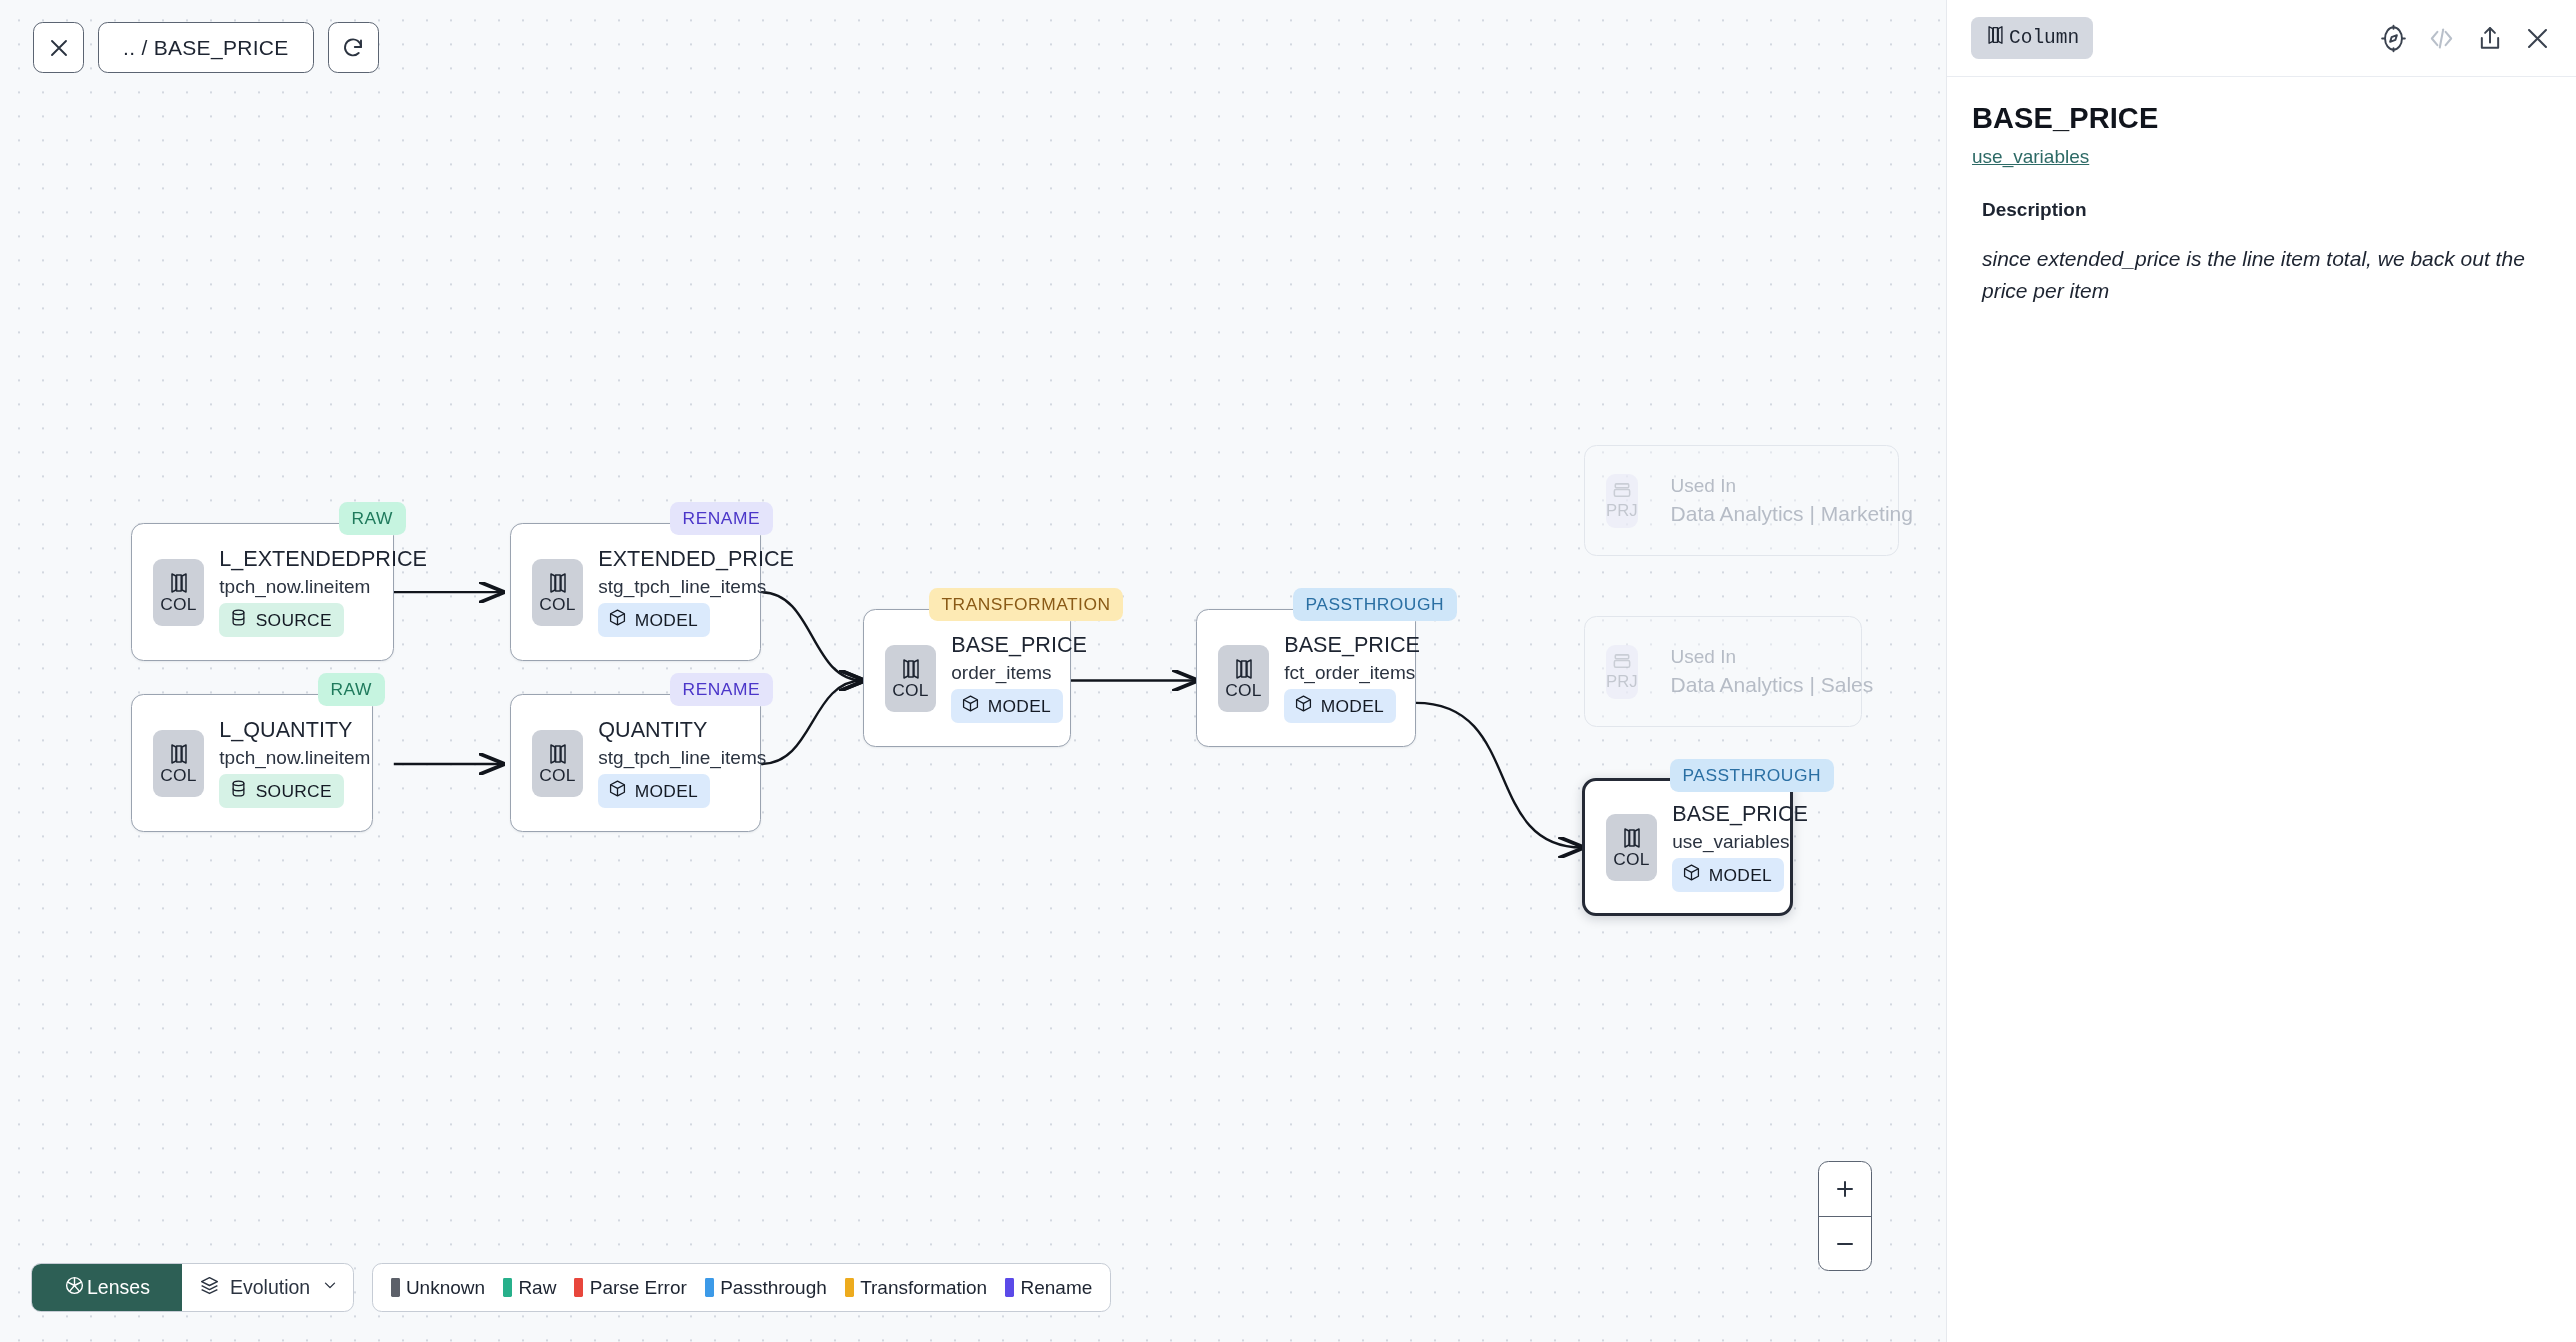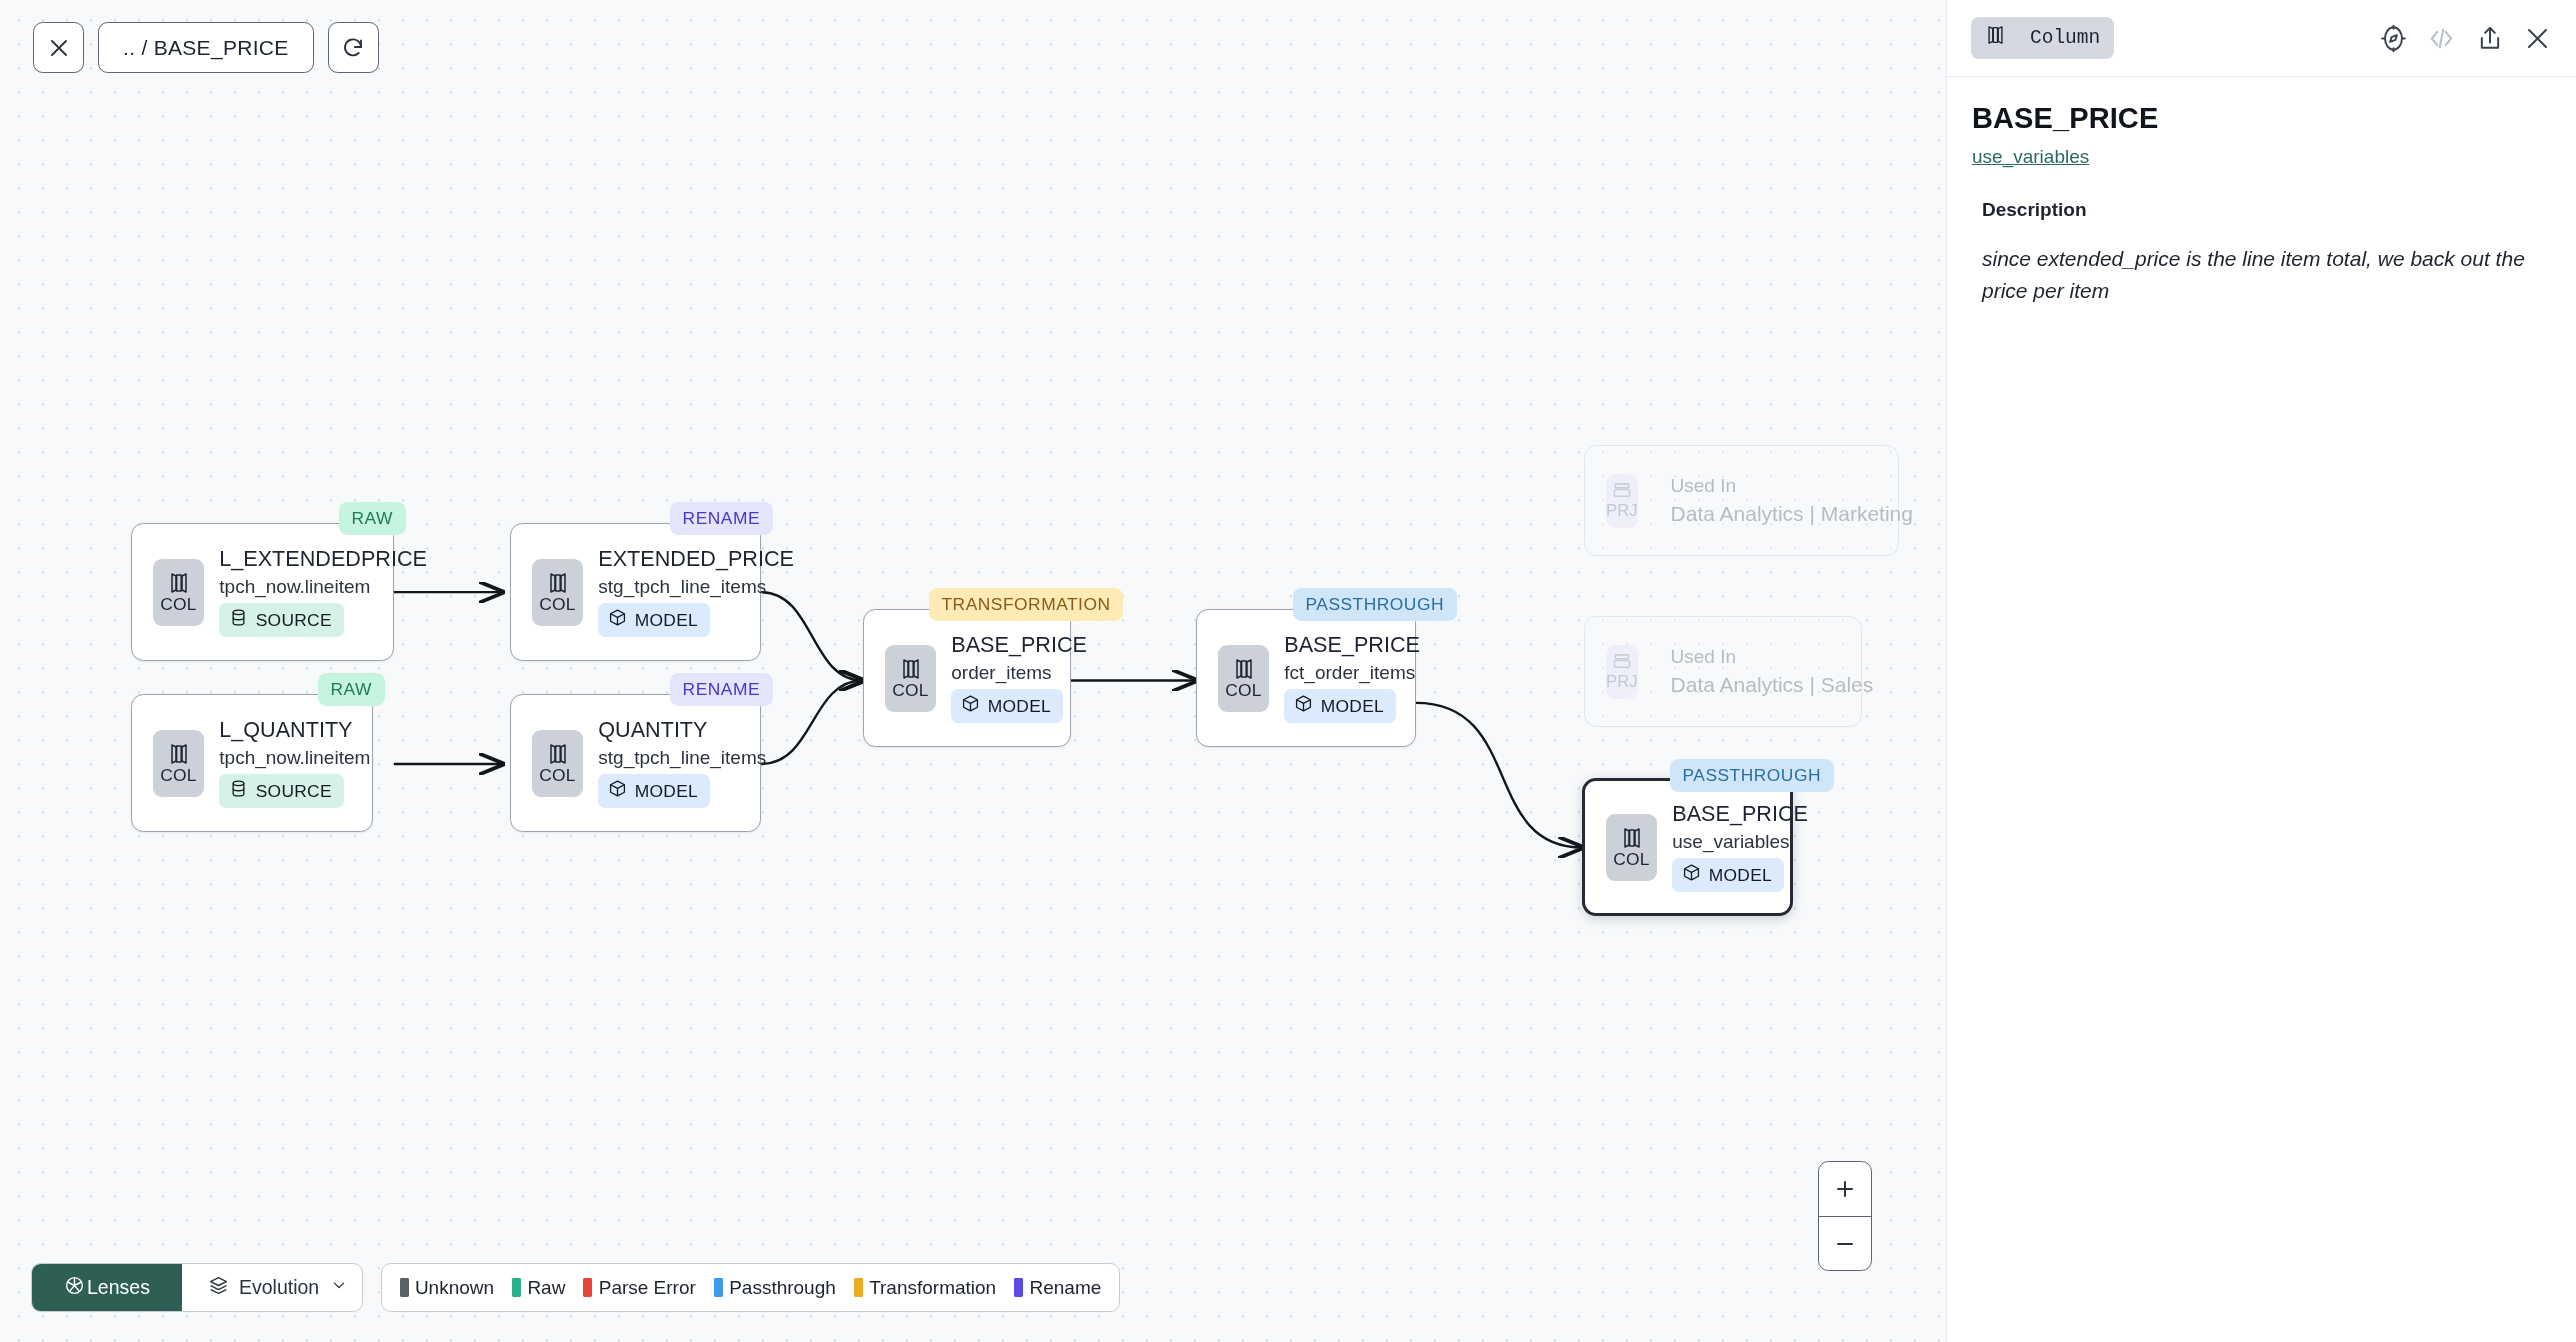--- a/index.html
+++ b/index.html
@@ -132,21 +132,20 @@
     display: flex; align-items: center; gap: 2px;
     padding: 0 32px;
     font-size: 19.5px;
     cursor: pointer;
   }
   .lens-right {
     display: flex; align-items: center; gap: 10.4px;
     padding: 0 14px 0 16.7px;
     color: #2b3340; font-size: 19.5px;
     cursor: pointer;
-    margin-left: 9px;
   }
   .legend {
     display: flex; align-items: center; gap: 18px;
     height: 49px;
     padding: 0 18px;
     background: #ffffff;
     border: 1.4px solid #c6ccd5;
     border-radius: 9.7px;
   }
   .legend-item { display: flex; align-items: center; gap: 6.3px; font-size: 19px; color: #1d2431; white-space: nowrap; }
@@ -173,21 +172,21 @@
     border-left: 1.4px solid #e6e9ee;
     display: flex; flex-direction: column;
   }
   .panel-head {
     height: 77px; flex: 0 0 auto;
     display: flex; align-items: center;
     padding: 0 24px 0 24px;
     border-bottom: 1.4px solid #e9ecf1;
   }
   .type-badge {
-    display: inline-flex; align-items: center; gap: 24px;
+    display: inline-flex; align-items: center; gap: 3px;
     background: #d4d8e0; color: #1d2431;
     border-radius: 7.7px; padding: 7px 14px;
     font-family: "Liberation Mono", "DejaVu Sans Mono", monospace;
     font-size: 19.5px;
   }
   .head-actions { margin-left: auto; display: flex; align-items: center; gap: 19.5px; }
   .ic-btn { cursor: pointer; display: flex; align-items: center; justify-content: center; }
 
   .panel-title-wrap { padding: 25px 25px 0 25px; }
   .panel-title { font-size: 29px; font-weight: bold; color: #10141c; letter-spacing: 0.1px; }

